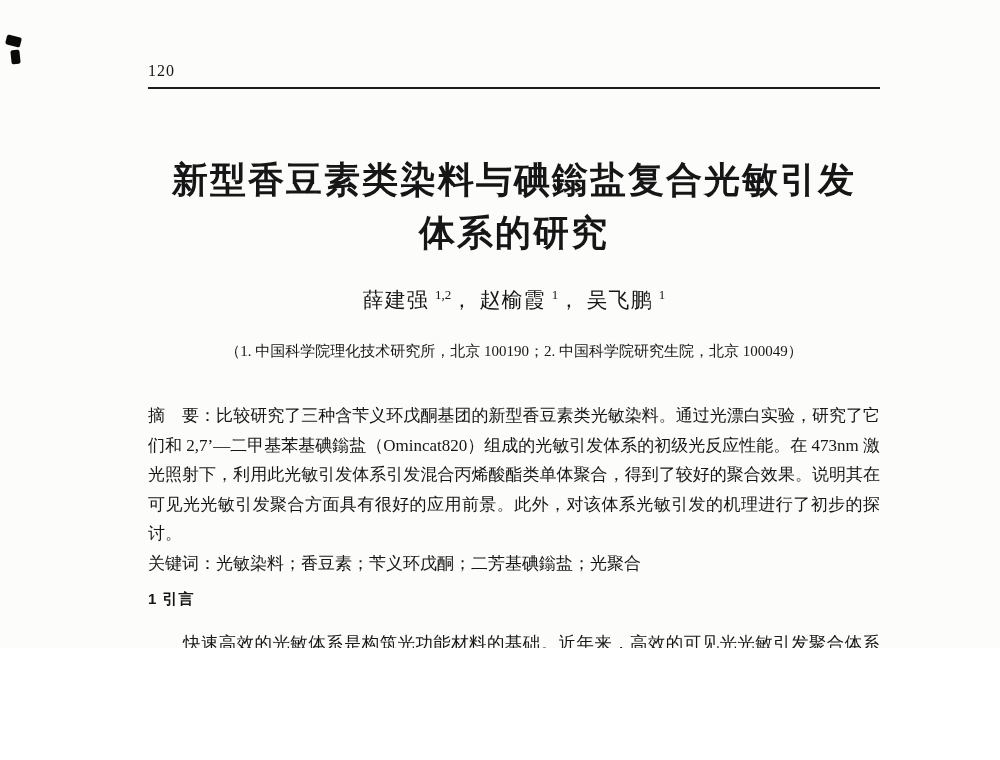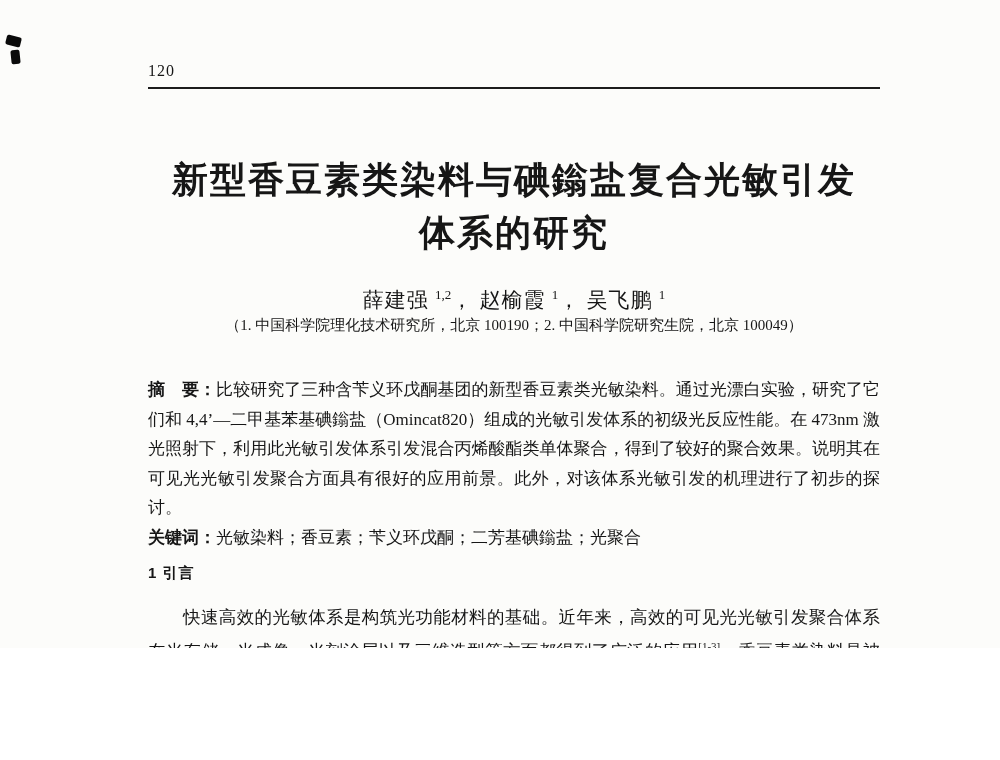--- a/index.html
+++ b/index.html
@@ -57,32 +57,32 @@
 
   .authors {
     margin-top: 26px;
     text-align: center;
     font-size: 21px;
     letter-spacing: 1px;
   }
   .authors sup { font-size: 13px; letter-spacing: 0; }
 
   .affiliation {
-    margin-top: 2px;
+    margin-top: 28px;
     text-align: center;
     font-size: 15px;
   }
 
   .abstract {
     margin-top: 40px;
     font-size: 17px;
     line-height: 29.5px;
     text-align: justify;
   }
-  .abstract b, .keywords b { font-weight: bold; }
+  .abstract b, .keywords b { font-weight: normal; }
 
   .keywords {
     font-size: 17px;
     line-height: 29.5px;
     text-align: justify;
   }
 
   .section-heading {
     margin-top: 12px;
     font-size: 15px;
@@ -116,21 +116,21 @@
   <h1 class="title">
     <span>新型香豆素类染料与碘鎓盐复合光敏引发</span><br>
     <span>体系的研究</span>
   </h1>
 
   <div class="authors"><span>薛建强 <sup>1,2</sup></span>， <span>赵榆霞 <sup>1</sup></span>， <span>吴飞鹏 <sup>1</sup></span></div>
 
   <div class="affiliation">（1. 中国科学院理化技术研究所，北京 100190；2. 中国科学院研究生院，北京 100049）</div>
 
   <p class="abstract">
-    <b>摘　要：</b><span>比较研究了三种含苄义环戊酮基团的新型香豆素类光敏染料。通过光漂白实验，研究了它们和 4,4’—二甲基苯基碘鎓盐（Omincat820）组成的光敏引发体系的初级光反应性能。在 473nm 激光照射下，利用此光敏引发体系引发混合丙烯酸酯类单体聚合，得到了较好的聚合效果。说明其在可见光光敏引发聚合方面具有很好的应用前景。此外，对该体系光敏引发的机理进行了初步的探讨。</span>
+    <b>摘　要：</b><span>比较研究了三种含苄义环戊酮基团的新型香豆素类光敏染料。通过光漂白实验，研究了它们和 2,7’—二甲基苯基碘鎓盐（Omincat820）组成的光敏引发体系的初级光反应性能。在 473nm 激光照射下，利用此光敏引发体系引发混合丙烯酸酯类单体聚合，得到了较好的聚合效果。说明其在可见光光敏引发聚合方面具有很好的应用前景。此外，对该体系光敏引发的机理进行了初步的探讨。</span>
   </p>
 
   <p class="keywords">
     <b>关键词：</b><span>光敏染料；香豆素；苄义环戊酮；二芳基碘鎓盐；光聚合</span>
   </p>
 
   <h2 class="section-heading">1 引言</h2>
 
   <p class="body-para" id="intro-para">快速高效的光敏体系是构筑光功能材料的基础。近年来，高效的可见光光敏引发聚合体系在光存储、光成像、光刻涂层以及三维造型等方面都得到了广泛的应用<sup class="ref">[1-3]</sup>。香豆素类染料是被广泛使用的可见光光敏染料，能与二芳基碘鎓盐、六芳基双咪唑等常用的商业引发剂及其助剂相匹配<sup class="ref">[4, 5]</sup>。目前广泛使用的香豆素类染料大都是通过香豆素的 3 位作为取代点与其它功能基团连接以达到使吸收光谱红移和提高光敏效率的目的<sup class="ref">[6, 7]</sup>。本组之前曾经报道过</p>
 

